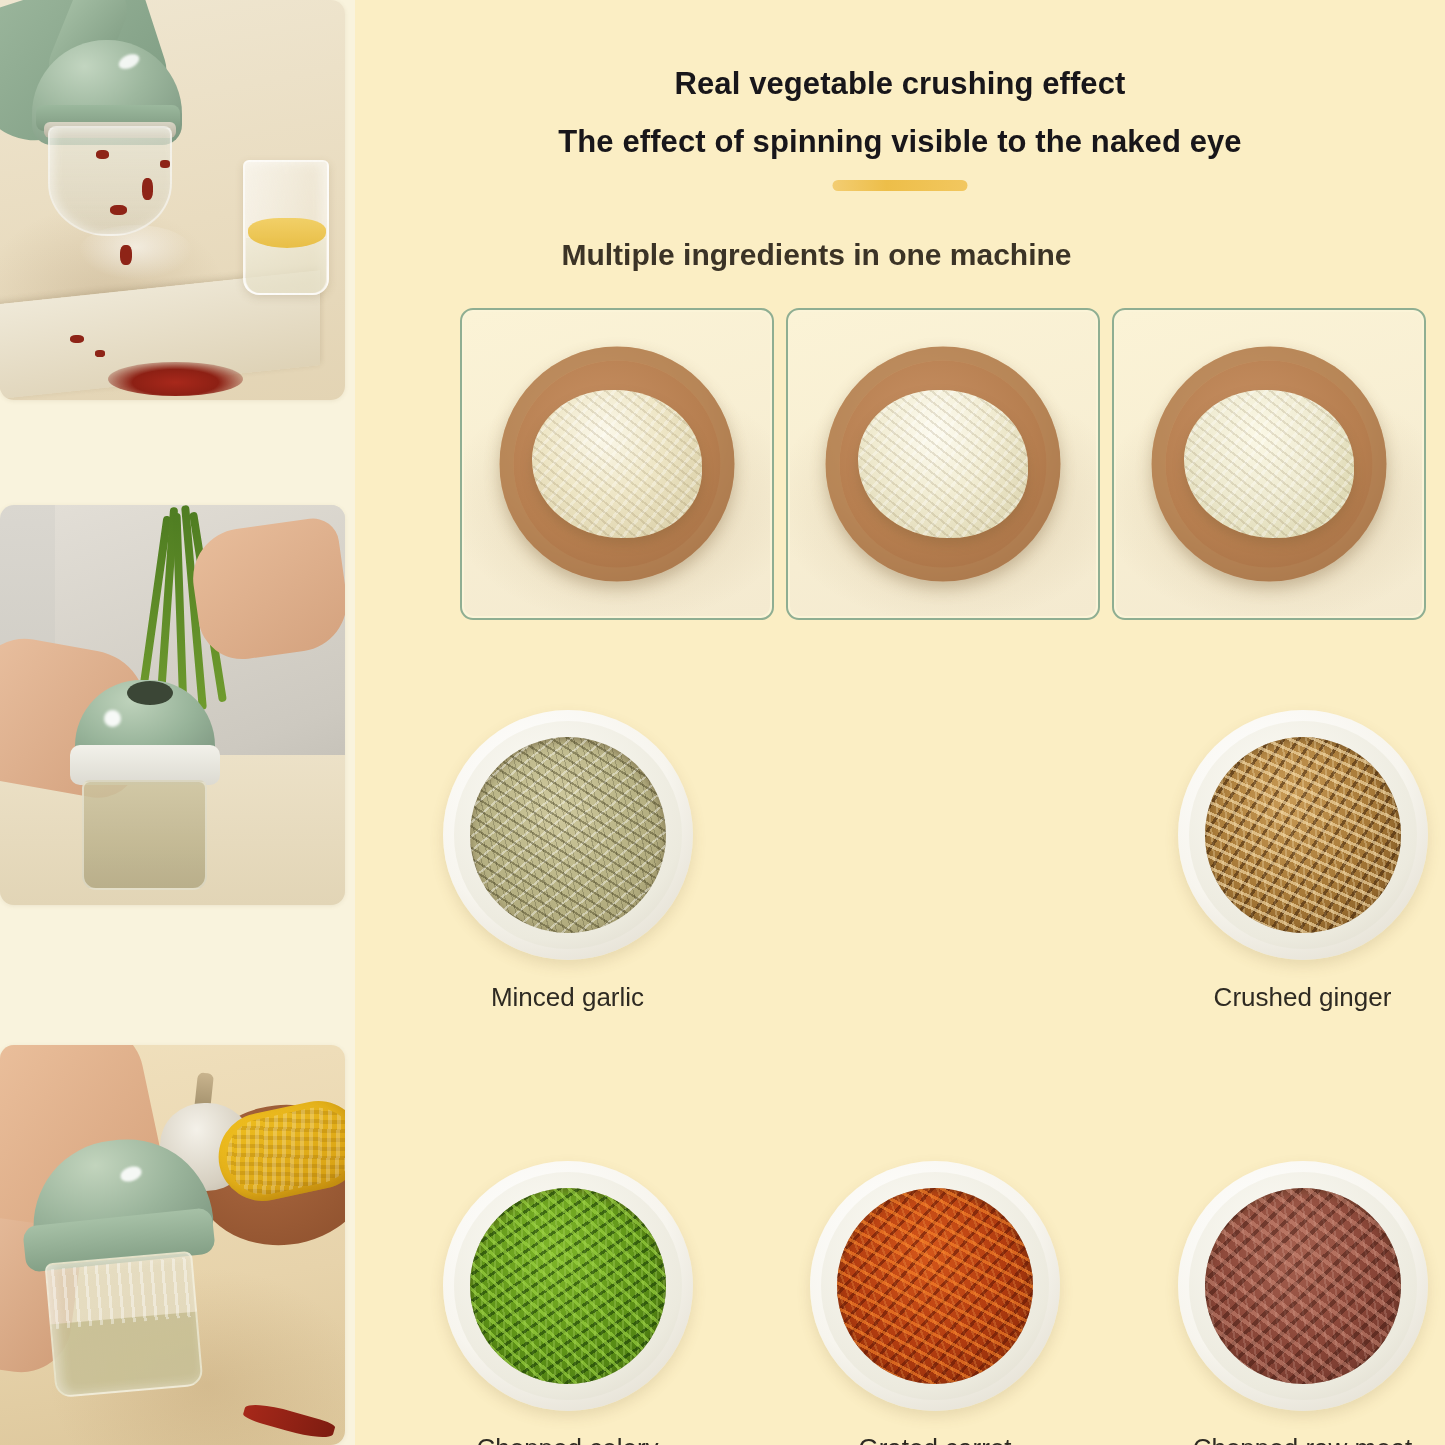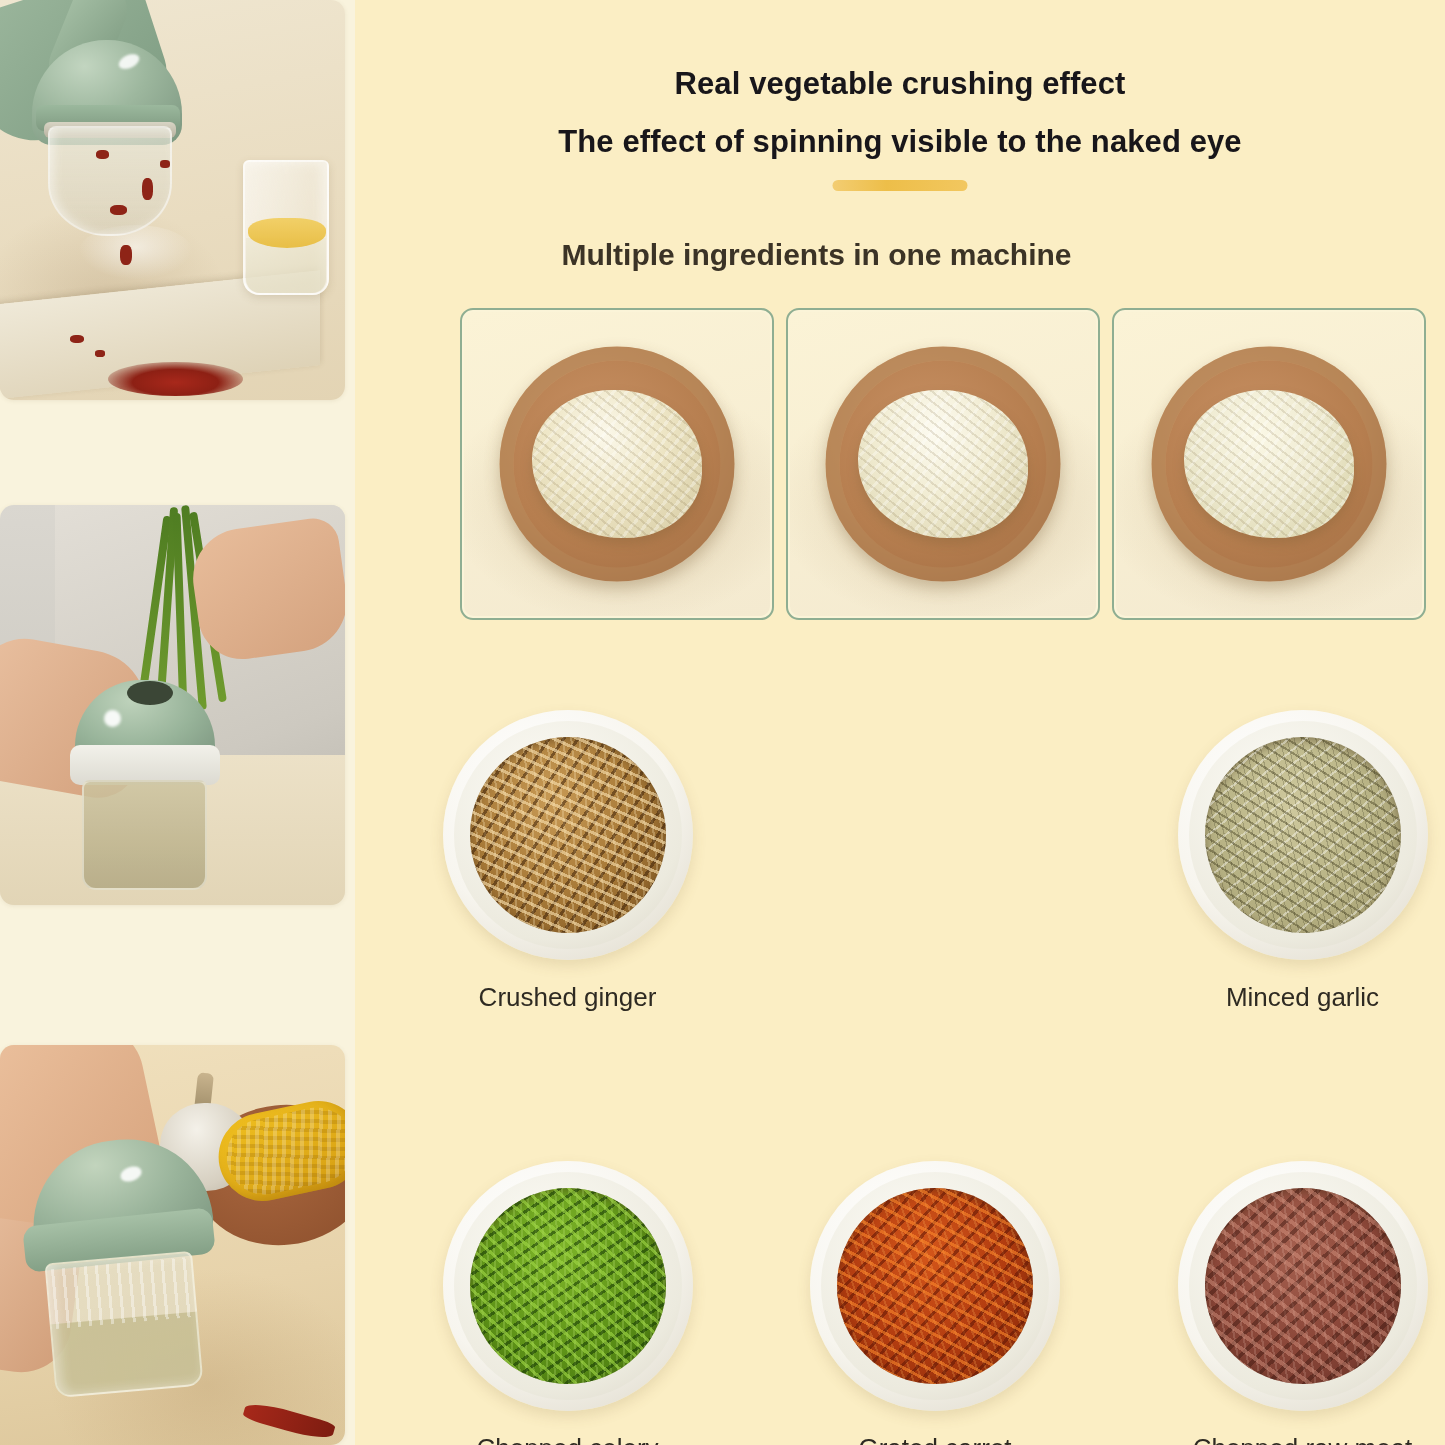--- a/index.html
+++ b/index.html
@@ -393,30 +393,30 @@
       </div>
     </div>
 
 
     <div class="bowls">
 
       <div class="bowl-row">
         <div class="bowl-cell">
           <div class="bowl">
             <div class="bowl-rim"></div>
+            <div class="food f-garlic"></div>
+          </div>
+          <div class="bowl-label">Minced garlic</div>
+        </div>
+        <div class="bowl-cell">
+          <div class="bowl">
+            <div class="bowl-rim"></div>
             <div class="food f-ginger"></div>
           </div>
           <div class="bowl-label">Crushed ginger</div>
-        </div>
-        <div class="bowl-cell">
-          <div class="bowl">
-            <div class="bowl-rim"></div>
-            <div class="food f-garlic"></div>
-          </div>
-          <div class="bowl-label">Minced garlic</div>
         </div>
       </div>
 
       <div class="bowl-row row2">
         <div class="bowl-cell">
           <div class="bowl">
             <div class="bowl-rim"></div>
             <div class="food f-celery"></div>
           </div>
           <div class="bowl-label">Chopped celery</div>

